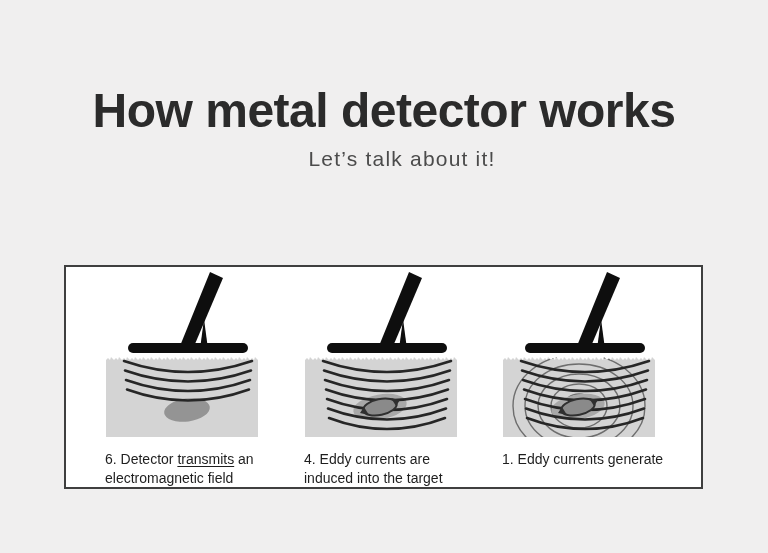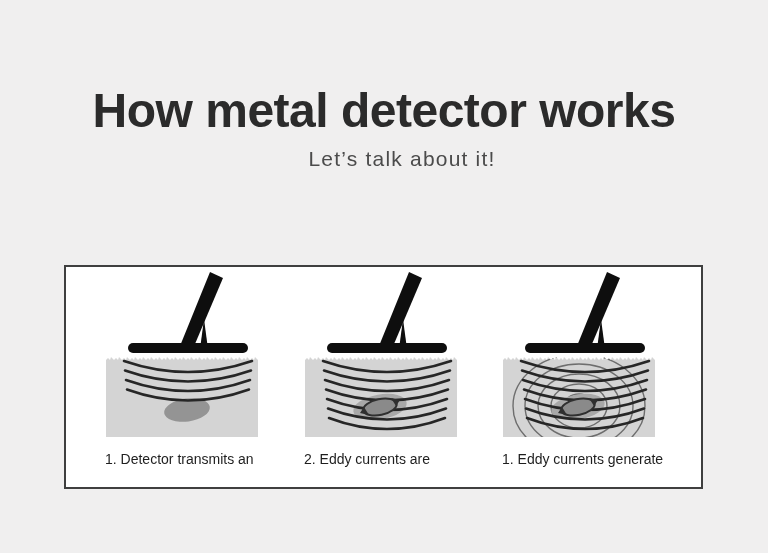--- a/index.html
+++ b/index.html
@@ -39,21 +39,21 @@
   .target{fill:var(--target)}
   .halo{fill:var(--target-halo)}
   .swirl-core{fill:var(--swirl-core);stroke:var(--swirl-edge);stroke-width:2}
   .swirl-arrow{fill:var(--swirl-edge)}
   .detector *{fill:var(--detector)}
   .caption{
     position:absolute;top:183px;left:17px;width:182px;
     font-size:14px;line-height:19px;color:var(--caption);white-space:nowrap;
   }
   .cap-line{display:block}
-  .u{text-underline-offset:2px}
+  .u{text-decoration:underline;text-underline-offset:2px}
 </style>
 </head>
 <body>
 
 <h1 class="title">How metal detector works</h1>
 <div class="subtitle">Let’s talk about it!</div>
 
 <div class="panel">
 
   <div class="step step-1">
@@ -66,21 +66,22 @@
         <path d="M38,113 Q100,135 162,113"></path>
         <path d="M39,122.5 Q100,144.5 161,122.5"></path>
       </g>
       <g class="detector">
         <polygon points="122,5 135,11 104,84 92,79"></polygon>
         <polygon points="112,82 120,82 116,52"></polygon>
         <rect x="40" y="76" width="120" height="10" rx="5"></rect>
       </g>
     </svg>
     <div class="caption">
-      <span class="cap-line"><span>1. Detector </span><span class="u">transmits</span><span> an</span></span>
+      <span class="cap-line"><span>6. Detector </span><span class="u">transmits</span><span> an</span></span>
+      <span class="cap-line">electromagnetic field</span>
     </div>
   </div>
 
   <div class="step step-2">
     <svg class="diagram" width="200" height="175" viewBox="0 0 200 175">
       <path class="ground" d="M18,93 l2,-2 l2,2 l1,-3 l3,3 l2,-2 l2,2 l1,-3 l3,3 l2,-2 l2,2 l1,-3 l3,3 l2,-2 l2,2 l1,-3 l3,3 l2,-2 l2,2 l1,-3 l3,3 l2,-2 l2,2 l1,-3 l3,3 l2,-2 l2,2 l1,-3 l3,3 l2,-2 l2,2 l1,-3 l3,3 l2,-2 l2,2 l1,-3 l3,3 l2,-2 l2,2 l1,-3 l3,3 l2,-2 l2,2 l1,-3 l3,3 l2,-2 l2,2 l1,-3 l3,3 l2,-2 l2,2 l1,-3 l3,3 l2,-2 l2,2 l1,-3 l3,3 l2,-2 l2,2 l1,-3 l3,3 l2,-2 l2,2 l1,-3 l3,3 l2,-2 l2,2 l1,-3 l3,3 l2,-2 l2,2 l1,-3 l3,3 l2,-2 l2,2 l1,-3 l3,3 L170,93 L170,170 L18,170 Z"></path>
       <ellipse class="halo" cx="93" cy="140" rx="27" ry="12.5" transform="rotate(-10 93 140)"></ellipse>
       <g class="waves">
         <path d="M36,94 Q100,116 164,94"></path>
         <path d="M37,103.5 Q100,125.5 163,103.5"></path>
@@ -95,21 +96,22 @@
         <polygon class="swirl-arrow" points="73,146 82,148 77,140"></polygon>
         <polygon class="swirl-arrow" points="113,133 104,131 109,139"></polygon>
       </g>
       <g class="detector">
         <polygon points="122,5 135,11 104,84 92,79"></polygon>
         <polygon points="112,82 120,82 116,52"></polygon>
         <rect x="40" y="76" width="120" height="10" rx="5"></rect>
       </g>
     </svg>
     <div class="caption">
-      <span class="cap-line">2. Eddy currents are</span>
+      <span class="cap-line">4. Eddy currents are</span>
+      <span class="cap-line">induced into the target</span>
     </div>
   </div>
 
   <div class="step step-3">
     <svg class="diagram" width="200" height="175" viewBox="0 0 200 175">
       <defs>
         <clipPath id="gclip">
             <path d="M18,93 l2,-2 l2,2 l1,-3 l3,3 l2,-2 l2,2 l1,-3 l3,3 l2,-2 l2,2 l1,-3 l3,3 l2,-2 l2,2 l1,-3 l3,3 l2,-2 l2,2 l1,-3 l3,3 l2,-2 l2,2 l1,-3 l3,3 l2,-2 l2,2 l1,-3 l3,3 l2,-2 l2,2 l1,-3 l3,3 l2,-2 l2,2 l1,-3 l3,3 l2,-2 l2,2 l1,-3 l3,3 l2,-2 l2,2 l1,-3 l3,3 l2,-2 l2,2 l1,-3 l3,3 l2,-2 l2,2 l1,-3 l3,3 l2,-2 l2,2 l1,-3 l3,3 l2,-2 l2,2 l1,-3 l3,3 l2,-2 l2,2 l1,-3 l3,3 l2,-2 l2,2 l1,-3 l3,3 l2,-2 l2,2 l1,-3 l3,3 l2,-2 l2,2 l1,-3 l3,3 L170,93 L170,170 L18,170 Z"></path>
           </clipPath>
       </defs>

